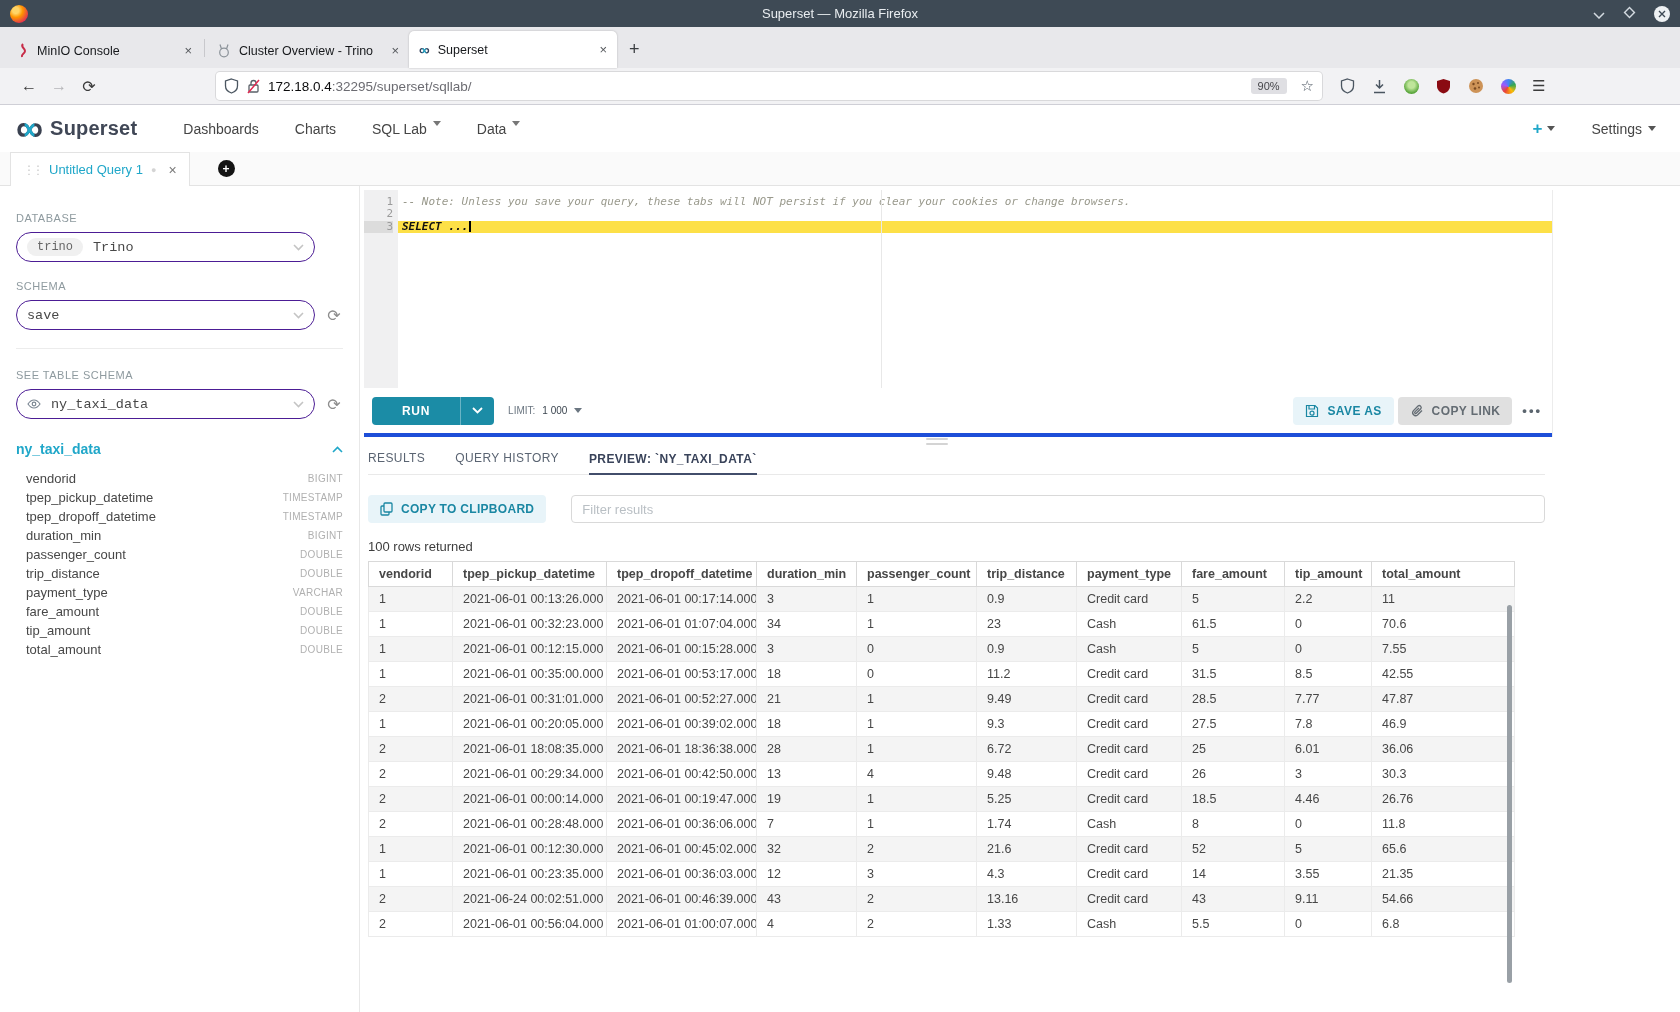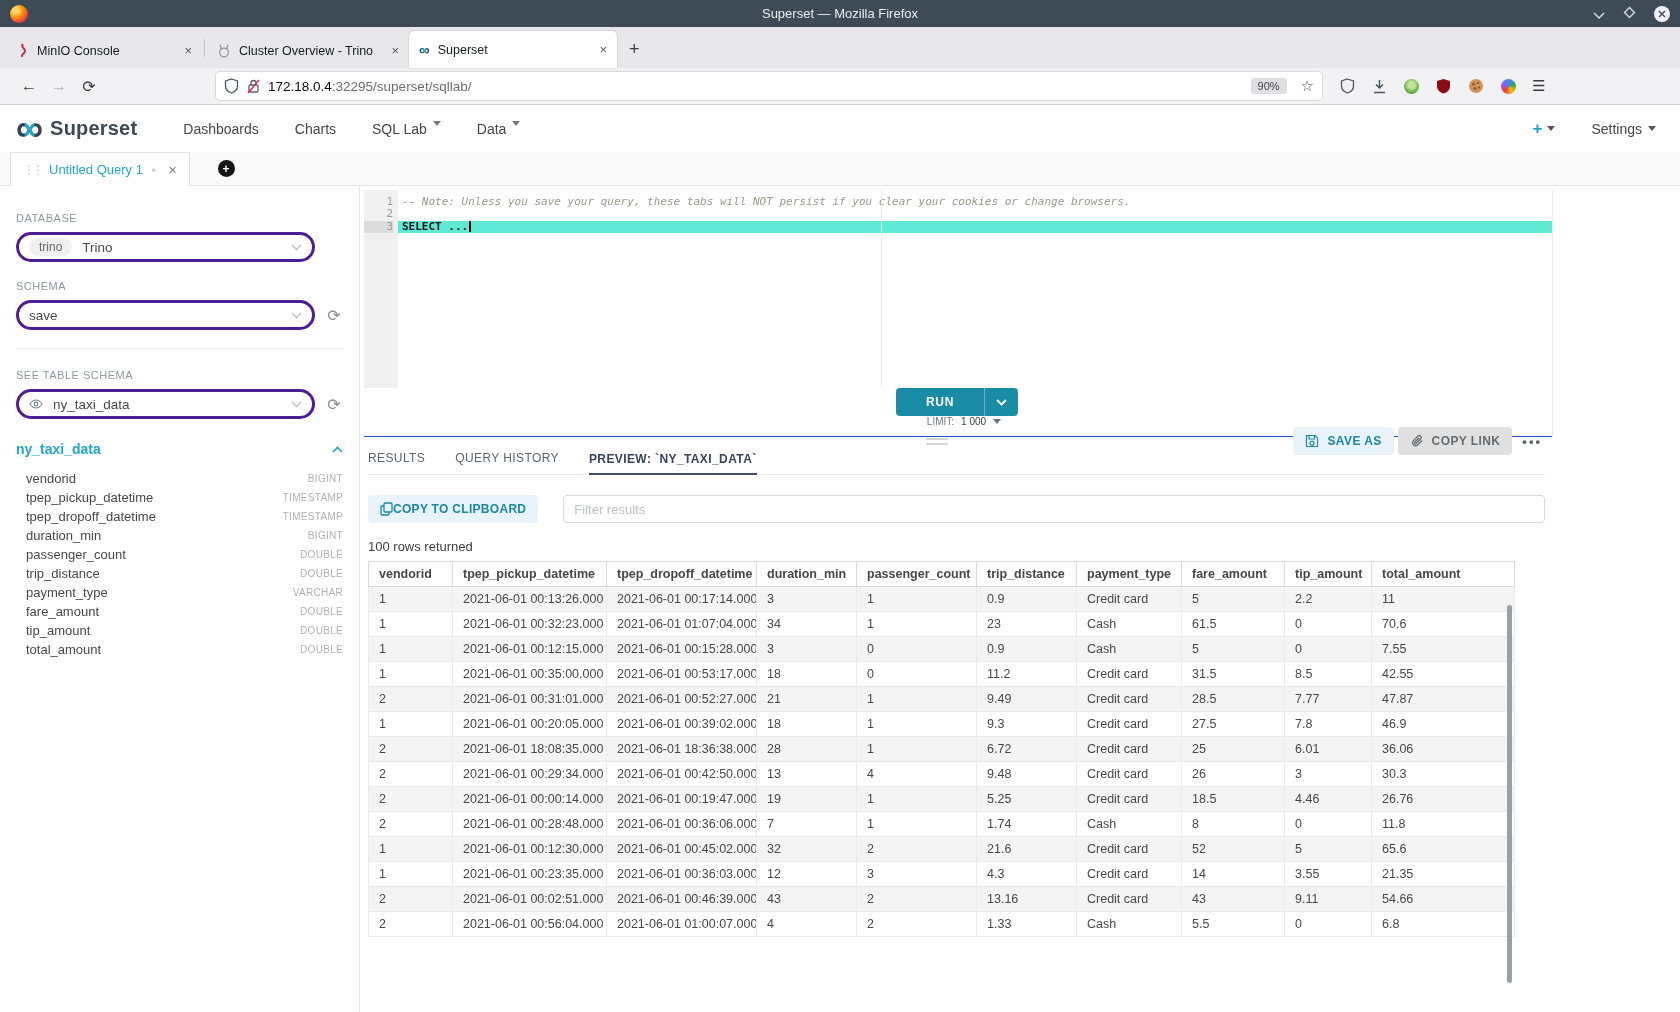--- a/index.html
+++ b/index.html
@@ -55,21 +55,21 @@
   .qlabel { color:#20a7c9; font-size:13px; }
   .qdot { color:#d4d4d4; font-size:9px; }
   .qclose { color:#7b7b7b; font-size:14px; margin-left:4px; }
   .addcircle { align-self:center; margin-left:28px; width:17px; height:17px; border-radius:50%; background:#141414; color:#fff; font-size:12px; font-weight:700; display:flex; align-items:center; justify-content:center; }
 
   
   .content { height:826px; display:flex; }
   .sidebar { width:360px; border-right:1px solid #e8e8e8; padding:26px 16px 0; }
   .slabel { font-size:11px; color:#8e9a9f; letter-spacing:.5px; margin-bottom:8px; }
   .field { display:flex; align-items:center; gap:10px; margin-bottom:18px; }
-  .select { flex:1; height:30px; border:3px solid #4c1d95; border-radius:15px; background:#fff; display:flex; align-items:center; padding:0 10px; gap:10px; }
+  .select { flex:1; height:30px; border:1px solid #4c1d95; border-radius:15px; background:#fff; display:flex; align-items:center; padding:0 10px; gap:10px;font-family:Liberation Mono, monospace; }
   .select .chev { margin-left:auto; }
   .dbpill { background:#f0f0f0; border-radius:10px; padding:2px 10px; font-size:12px; color:#666; }
   .selval { font-size:13.5px; color:#484848; }
   .refresh { width:18px; text-align:center; font-size:16px; color:#8d8d8d; }
   .sdivider { height:1px; background:#ececec; margin:4px 0 20px; }
   .tblname { display:flex; align-items:center; color:#20a7c9; font-weight:700; font-size:14px; margin:22px 0 12px; }
   .tblname svg { margin-left:auto; }
   .scol { display:flex; align-items:center; height:19px; padding-left:10px; }
   .scol-name { font-size:13px; color:#474747; }
   .scol-type { margin-left:auto; font-size:10px; color:#b0b0b0; letter-spacing:.3px; }
@@ -77,46 +77,46 @@
   .main { flex:1; position:relative; background:#fff; }
   .editor-panel { margin:4px 0 0 4px; width:1189px; border-right:1px solid #ececec; }
   .editor { position:relative; display:flex; height:198px; font-family:"DejaVu Sans Mono", monospace; }
   .gutter { width:34px; background:#f0f0f1; color:#9b9b9b; font-size:11px; line-height:12.4px; text-align:right; padding:6px 5px 0 0; }
   .gutter .num { height:12.4px; }
   .gutter .num.active { background:#dcdcdc; }
   .code { flex:1; padding-top:6px; font-size:11px; line-height:12.4px; }
   .code-line { height:12.4px; white-space:pre; padding-left:4px; color:#111; }
   .code-line.comment { color:#99998c; font-style:italic; }
   .code-line.sql { font-weight:700; }
-  .code-line.activeline { background:#5eead4; }
+  .code-line.activeline { background:#fde047;font-style:italic; }
   .cursor { display:inline-block; width:1.5px; height:11px; background:#000; vertical-align:-2px; margin-left:1px; }
   .print-margin { position:absolute; left:517px; top:0; bottom:0; width:1px; background:#e8e8e8; }
 
-  .toolbar { height:49px; display:flex; align-items:center; padding:0 10px 0 8px; border-bottom:1px solid #1d4ed8;flex-direction:column; }
+  .toolbar { height:49px; display:flex; align-items:center; padding:0 10px 0 8px; border-bottom:4px solid #1d4ed8; }
   .runbtn { display:flex; }
   .run-main { background:#1b8ca6; color:#fff; font-weight:700; font-size:12px; letter-spacing:.7px; padding:0 30px; height:28px; line-height:28px; border-radius:4px 0 0 4px; }
   .run-caret { background:#1b8ca6; width:34px; height:28px; border-left:1px solid rgba(255,255,255,.35); border-radius:0 4px 4px 0; display:flex; align-items:center; justify-content:center; }
   .limit { margin-left:14px; display:flex; align-items:center; gap:7px; font-size:10px; }
   .limit-label { color:#6b7681; }
   .limit-value { color:#3c4650; }
   .tb-right { margin-left:auto; display:flex; align-items:center; gap:4px; }
   .btn-light { height:28px; display:flex; align-items:center; gap:8px; padding:0 12px; border-radius:4px; font-size:12px; font-weight:700; letter-spacing:.4px; }
   .saveas { background:#e8f4f9; color:#1a87a3; }
   .copylink { background:#e0e0e0; color:#646c73; }
   .morebtn { color:#5c666f; font-size:13px; font-weight:700; letter-spacing:2px; margin-left:6px; }
 
   .drag-handle { position:absolute; top:252px; left:566px; display:flex; flex-direction:column; gap:3px; }
   .drag-handle span { width:22px; height:2px; background:#d4d4d4; border-radius:2px; }
 
   .south { position:absolute; top:253px; left:0; width:1193px; bottom:0; padding:0 8px; overflow:hidden; }
   .stabs { height:36px; display:flex; gap:30px; border-bottom:1px solid #e9e9e9; }
   .stab { align-self:flex-end; padding-bottom:9px; font-size:12px; letter-spacing:.4px; color:#5a6472; }
   .stab.active { padding-bottom:7px; border-bottom:2px solid #424e6b; margin-bottom:-1px; color:#39435a; font-weight:700; }
   .rcontrols { margin-top:20px; display:flex; align-items:center; }
-  .copybtn { height:28px; padding:0 12px; background:#e8f4f9; color:#1a87a3; font-weight:700; font-size:12px; letter-spacing:.3px; display:flex; align-items:center; border-radius:4px; white-space:nowrap; }
+  .copybtn { height:28px; padding:0 12px; background:#e8f4f9; color:#1a87a3; font-weight:700; font-size:12px; letter-spacing:.3px; display:flex; align-items:center; gap:8px; border-radius:4px; white-space:nowrap; }
   .filter { flex:1; margin-left:25px; height:28px; border:1px solid #d9d9d9; border-radius:4px; padding:0 10px; font-size:13px; color:#444; font-family:"Liberation Sans", sans-serif; outline:none; background:#fff; }
   .filter::placeholder { color:#b9bfc4; }
   .status { margin-top:16px; font-size:13px; color:#3d3d3d; }
 
   table.results { margin-top:7px; border-collapse:collapse; table-layout:fixed; width:1146px; }
   table.results th { border:1px solid #d9d9d9; font-size:12.5px; font-weight:700; color:#474747; padding:5px 10px; text-align:left; white-space:nowrap; overflow:hidden; background:#fff; }
   table.results td { border:1px solid #ebebeb; font-size:12.5px; color:#474747; padding:5px 10px; white-space:nowrap; overflow:hidden; }
   table.results tr.odd td { background:#f4f4f4; }
   .tbl-scrollthumb { position:absolute; left:1147px; top:419px; width:5px; height:378px; background:#99a0a6; border-radius:3px; }
 </style>
@@ -623,21 +623,21 @@
                 <td>12</td>
                 <td>3</td>
                 <td>4.3</td>
                 <td>Credit card</td>
                 <td>14</td>
                 <td>3.55</td>
                 <td>21.35</td>
               </tr>
               <tr class="odd">
                 <td>2</td>
-                <td>2021-06-01 00:02:51.000</td>
+                <td>2021-06-24 00:02:51.000</td>
                 <td>2021-06-01 00:46:39.000</td>
                 <td>43</td>
                 <td>2</td>
                 <td>13.16</td>
                 <td>Credit card</td>
                 <td>43</td>
                 <td>9.11</td>
                 <td>54.66</td>
               </tr>
               <tr>

